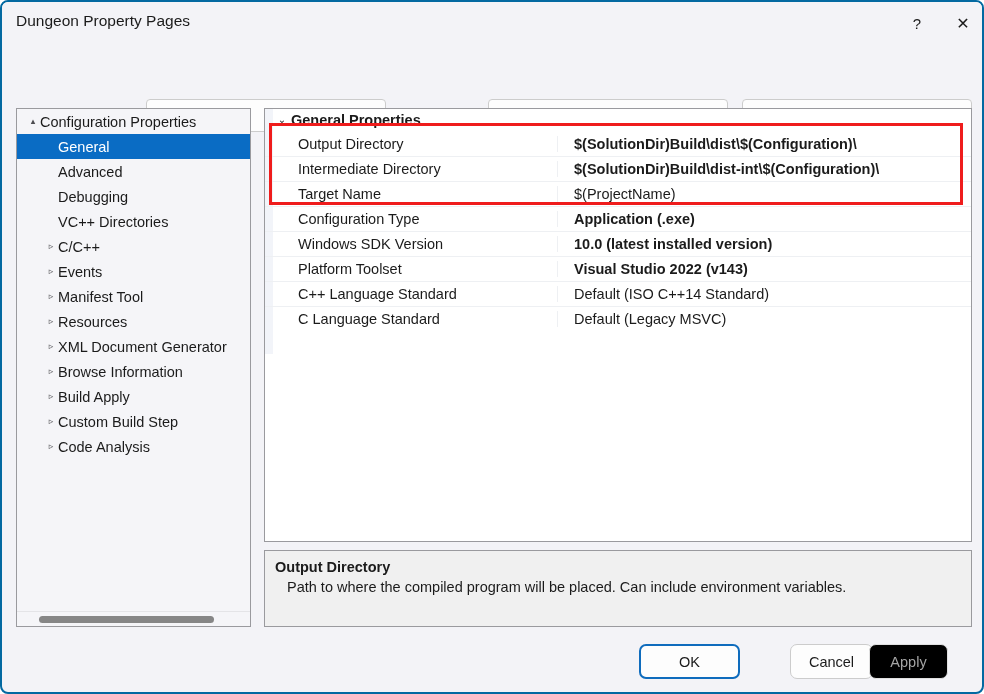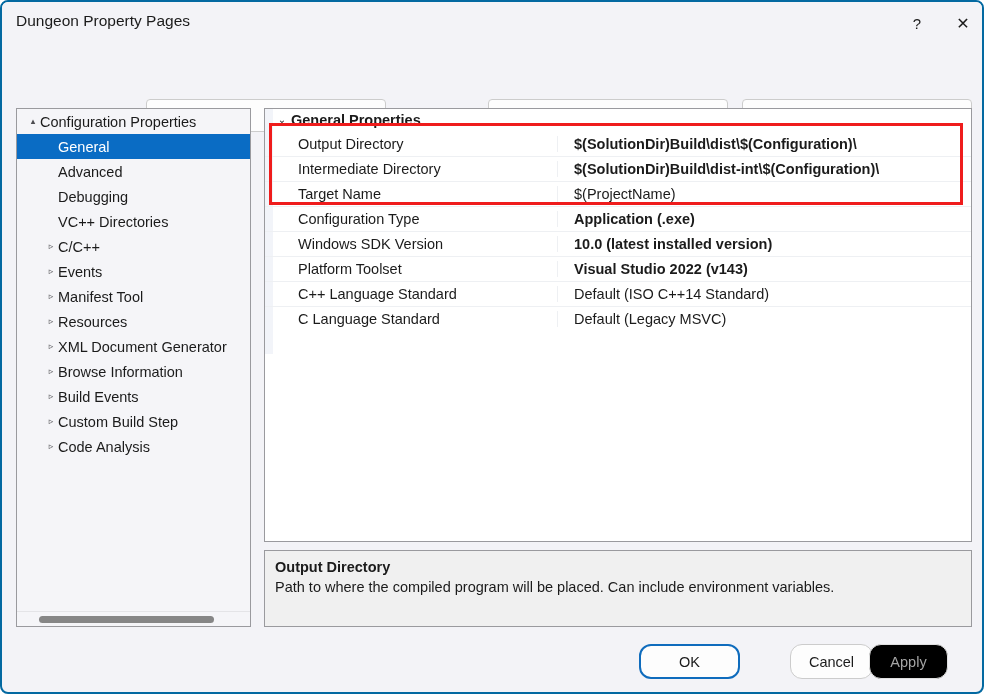--- a/index.html
+++ b/index.html
@@ -244,28 +244,29 @@
   #desc-title {
     font-size: 14.5px;
     font-weight: bold;
     color: #1b1b1b;
     margin-bottom: 3px;
   }
   #desc-body {
     font-size: 14.5px;
     color: #1b1b1b;
     line-height: 1.35;
+    margin-left: 12px;
   }
 
   
   .footer-btn {
     position: absolute;
     top: 642px;
     height: 35px;
-    border-radius: 12px;
+    border-radius: 7px;
     font-size: 14.5px;
     font-family: "Liberation Sans", sans-serif;
     background: #fdfdfd;
     border: 1px solid #cccccc;
     color: #1b1b1b;
     cursor: default;
   }
   #btn-ok {
     left: 637px; width: 101px;
     border: 2px solid #0f6cbd;
@@ -360,21 +361,21 @@
         <div class="tree-item depth1">
           <span class="tw">▹</span>
           <span class="tlabel">XML Document Generator</span>
         </div>
         <div class="tree-item depth1">
           <span class="tw">▹</span>
           <span class="tlabel">Browse Information</span>
         </div>
         <div class="tree-item depth1">
           <span class="tw">▹</span>
-          <span class="tlabel">Build Events</span>
+          <span class="tlabel">Build Apply</span>
         </div>
         <div class="tree-item depth1">
           <span class="tw">▹</span>
           <span class="tlabel">Custom Build Step</span>
         </div>
         <div class="tree-item depth1">
           <span class="tw">▹</span>
           <span class="tlabel">Code Analysis</span>
         </div>
       </div>

